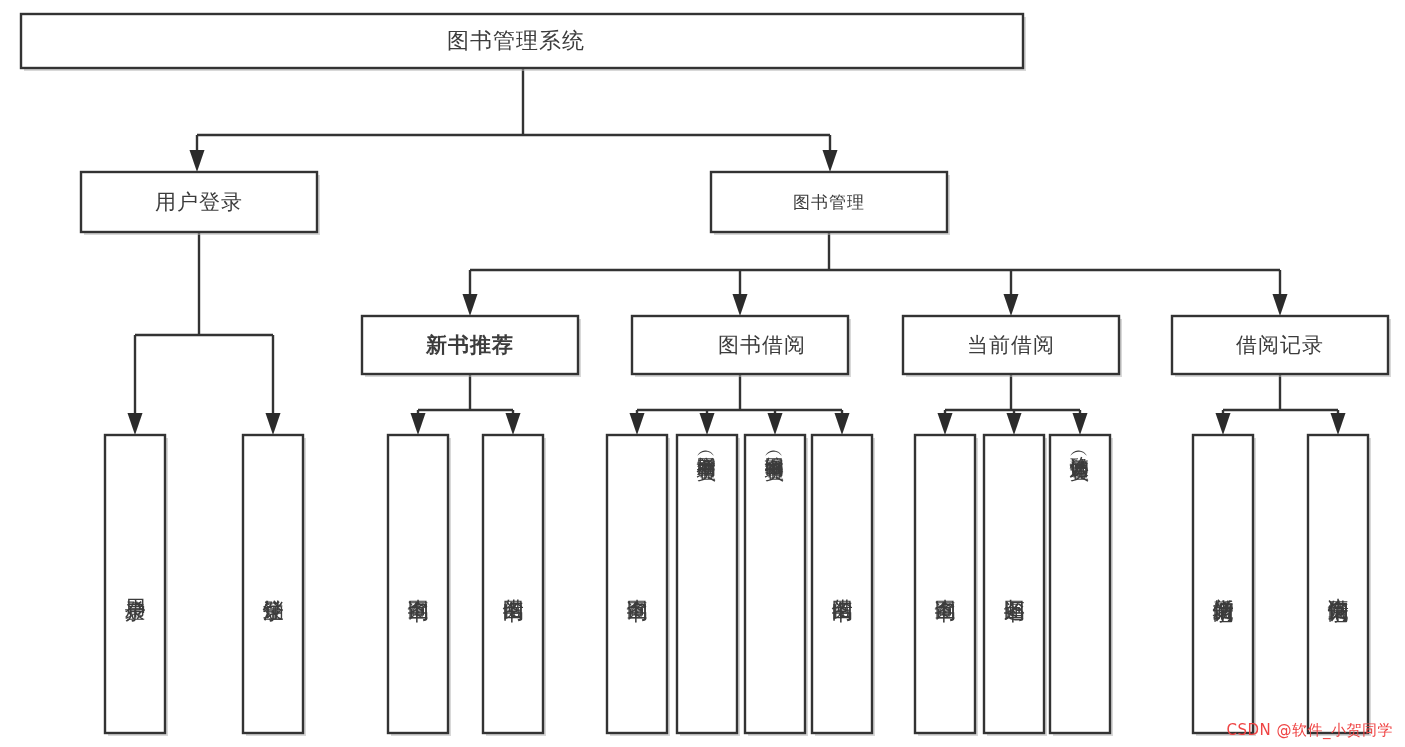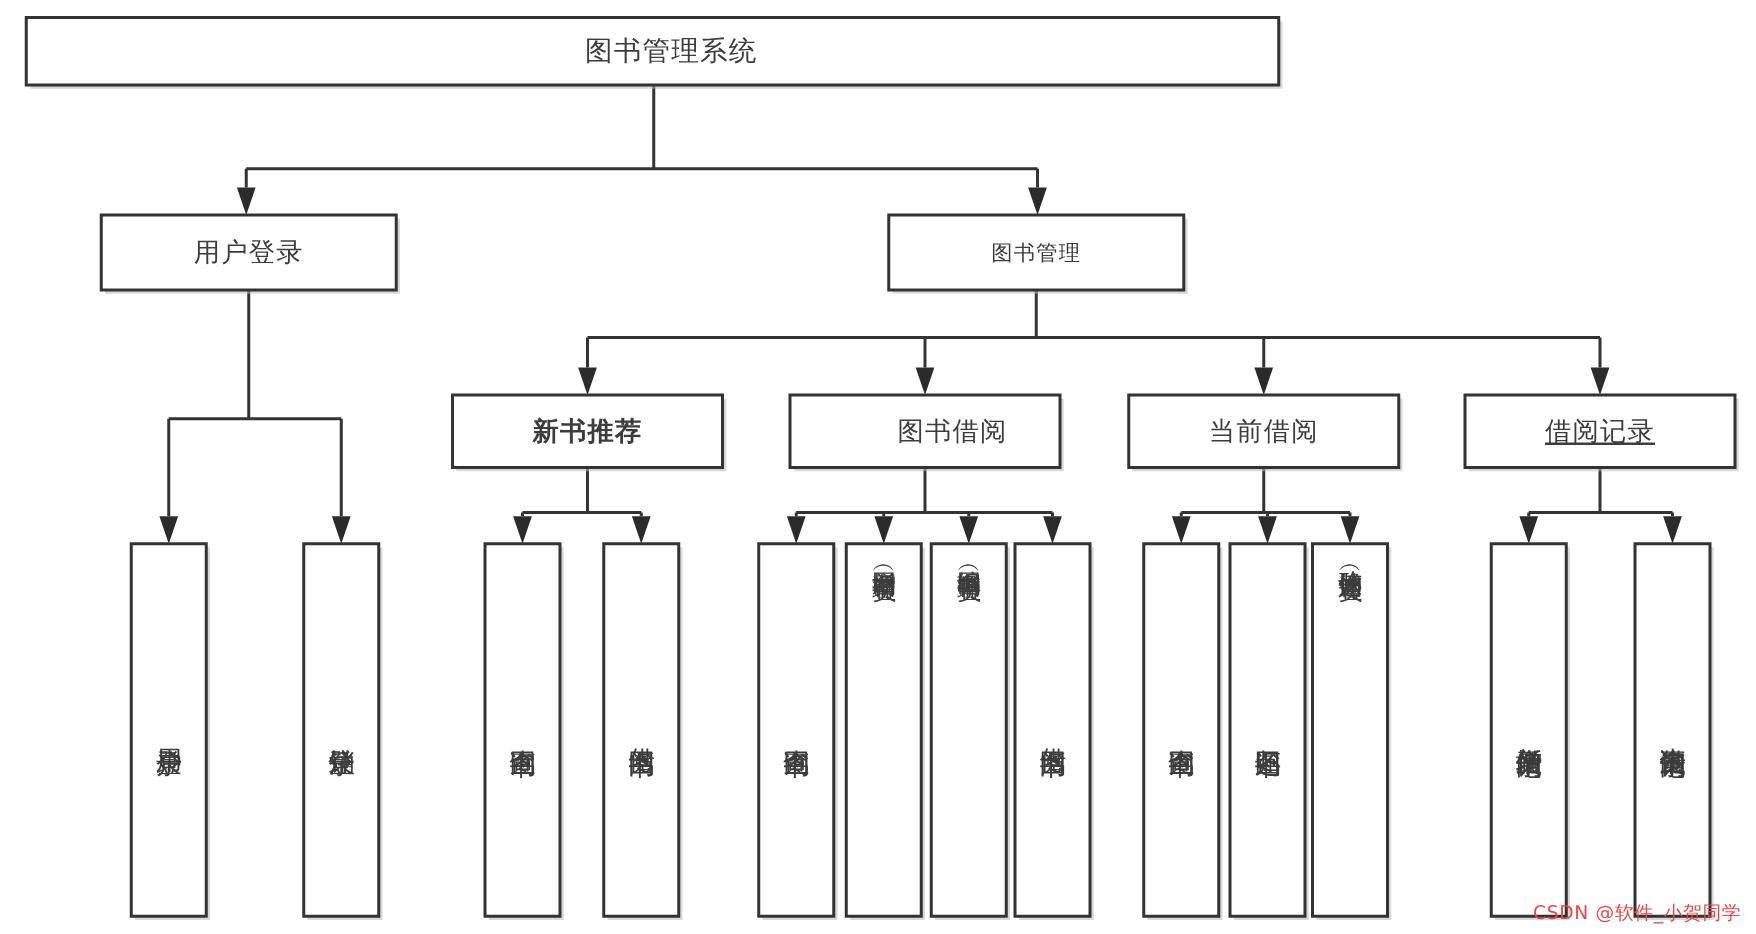--- a/index.html
+++ b/index.html
@@ -197,27 +197,27 @@
         <rect class="node-box" x="984" y="435" width="60" height="298"></rect>
         <rect class="node-shadow" x="1053" y="438" width="60" height="298"></rect>
         <rect class="node-box" x="1050" y="435" width="60" height="298"></rect>
         <rect class="node-shadow" x="1196" y="438" width="60" height="298"></rect>
         <rect class="node-box" x="1193" y="435" width="60" height="298"></rect>
         <rect class="node-shadow" x="1311" y="438" width="60" height="298"></rect>
         <rect class="node-box" x="1308" y="435" width="60" height="298"></rect>
       </g>
   </svg>
   <div id="labels-layer">
-      <div class="horiz-label" style="left: 36px; top: 14px; width: 1002px; height: 54px; font-size: 22px;">图书管理系统</div>
+      <div class="horiz-label" style="left: 15px; top: 14px; width: 1002px; height: 54px; font-size: 22px;">图书管理系统</div>
       <div class="horiz-label" style="left: 81px; top: 172px; width: 236px; height: 60px; font-size: 21px;">用户登录</div>
       <div class="horiz-label" style="left: 711px; top: 172px; width: 236px; height: 60px; font-size: 17px;">图书管理</div>
       <div class="horiz-label" style="left: 362px; top: 316px; width: 216px; height: 58px; font-size: 21px; font-weight: bold;">新书推荐</div>
       <div class="horiz-label" style="left: 632px; top: 316px; width: 216px; height: 58px; font-size: 21px; padding-left: 22px;">图书借阅</div>
       <div class="horiz-label" style="left: 903px; top: 316px; width: 216px; height: 58px; font-size: 21px;">当前借阅</div>
-      <div class="horiz-label" style="left: 1172px; top: 316px; width: 216px; height: 58px; font-size: 21px; text-decoration: underline;">借阅记录</div>
+      <div class="horiz-label" style="left: 1172px; top: 316px; width: 216px; height: 58px; font-size: 21px;">借阅记录</div>
       <div class="vert-label" style="left: 105px; top: 435px; width: 60px; height: 298px; font-size: 21px; justify-content: center; padding-top: 0px;">用户登录</div>
       <div class="vert-label" style="left: 243px; top: 435px; width: 60px; height: 298px; font-size: 21px; justify-content: center; padding-top: 0px;">注销登录</div>
       <div class="vert-label" style="left: 388px; top: 435px; width: 60px; height: 298px; font-size: 21px; justify-content: center; padding-top: 0px;">查询图书</div>
       <div class="vert-label" style="left: 483px; top: 435px; width: 60px; height: 298px; font-size: 21px; justify-content: center; padding-top: 0px;">借阅图书</div>
       <div class="vert-label" style="left: 607px; top: 435px; width: 60px; height: 298px; font-size: 21px; justify-content: center; padding-top: 0px;">查询图书</div>
       <div class="vert-label" style="left: 677px; top: 435px; width: 60px; height: 298px; font-size: 19px; justify-content: flex-start;">新增图书（管理员）</div>
       <div class="vert-label" style="left: 745px; top: 435px; width: 60px; height: 298px; font-size: 19px; justify-content: flex-start;">编辑图书（管理员）</div>
       <div class="vert-label" style="left: 812px; top: 435px; width: 60px; height: 298px; font-size: 21px; justify-content: center; padding-top: 0px;">借阅图书</div>
       <div class="vert-label" style="left: 915px; top: 435px; width: 60px; height: 298px; font-size: 21px; justify-content: center; padding-top: 0px;">查询图书</div>
       <div class="vert-label" style="left: 984px; top: 435px; width: 60px; height: 298px; font-size: 21px; justify-content: center; padding-top: 0px;">归还图书</div>

